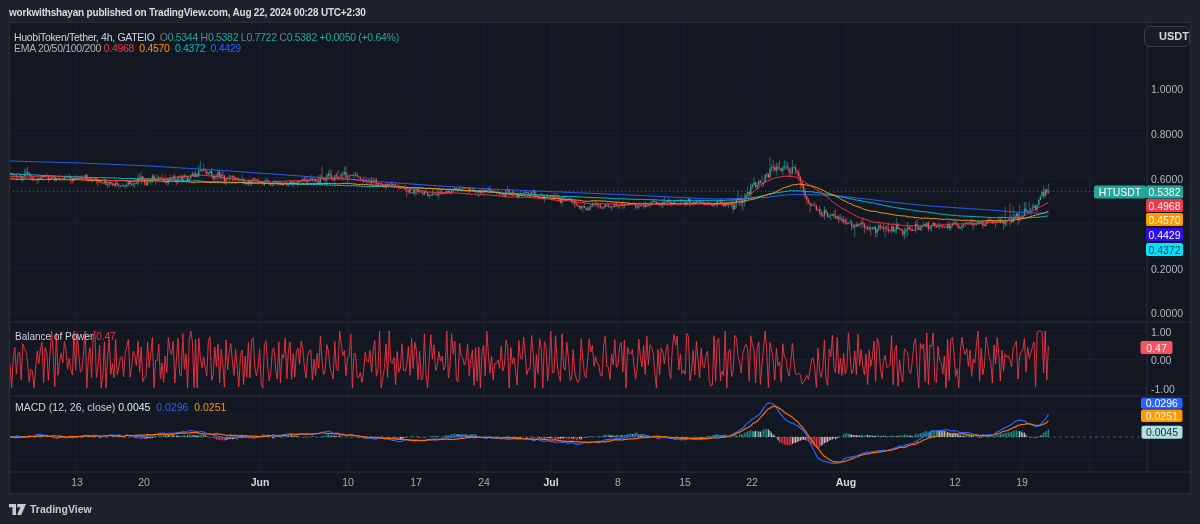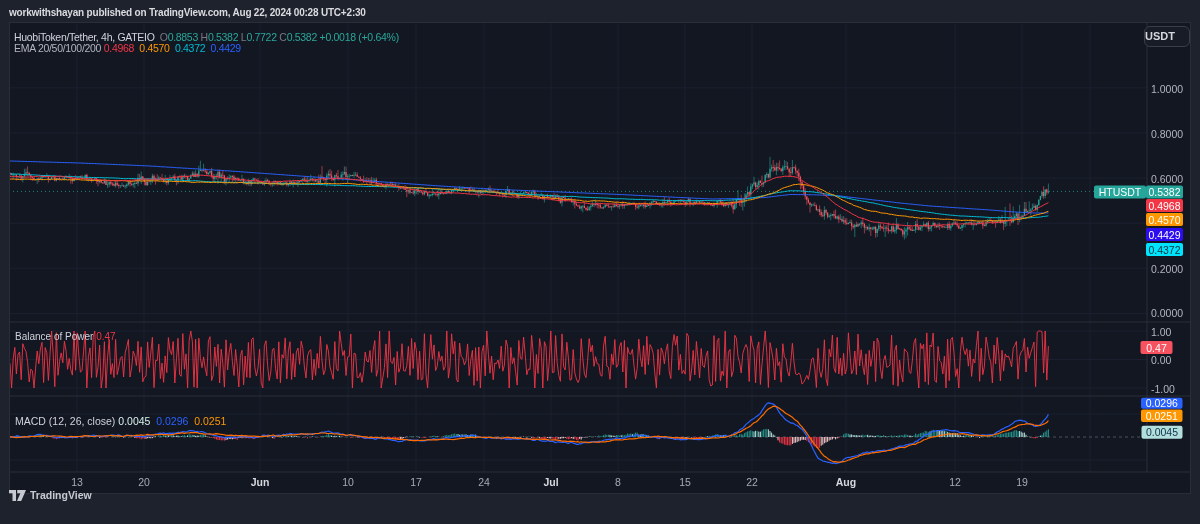--- a/index.html
+++ b/index.html
@@ -1,23 +1,23 @@
 <!DOCTYPE html>
 <html><head><meta charset="utf-8"><style>
 *{margin:0;padding:0;box-sizing:border-box}
 html,body{width:1200px;height:524px;overflow:hidden;background:#1e222d;font-family:"Liberation Sans",sans-serif}
 #topbar{position:absolute;left:9px;top:7px;width:1100px;font-size:10px;font-weight:700;color:#dadbdf;letter-spacing:-.2px}
 #legend1{position:absolute;left:14px;top:31px;font-size:10.5px;color:#d1d4dc;white-space:nowrap;letter-spacing:-.3px}
 #legend2{position:absolute;left:14px;top:42px;font-size:10.5px;color:#b2b5bf;white-space:nowrap;letter-spacing:-.3px}
 #legend3{position:absolute;left:15px;top:331px;font-size:10px;color:#cfd2da;white-space:nowrap}
-#legend4{position:absolute;left:15px;top:415px;font-size:10.5px;color:#cfd2da;white-space:nowrap}
+#legend4{position:absolute;left:15px;top:401px;font-size:10.5px;color:#cfd2da;white-space:nowrap}
 .mut{color:#787b86} .grn{color:#2aa79a} .red{color:#f23645} .org{color:#ff9800}
 .cyn{color:#00bcd4} .blu{color:#2962ff}
-#usdt{position:absolute;left:1144px;top:26px;width:46px;height:21px;border:1.5px solid #3a3e4a;border-radius:6px;background:#171c26;color:#d5d7dd;font-size:11px;font-weight:700;text-align:left;line-height:18px}
-#tvlogo{position:absolute;left:9px;top:489px;width:200px;height:18px;color:#c7c9d1;font-size:10.5px;font-weight:700}
+#usdt{position:absolute;left:1144px;top:26px;width:46px;height:21px;border:1.5px solid #3a3e4a;border-radius:6px;background:#171c26;color:#d5d7dd;font-size:11px;font-weight:700;text-align:right;line-height:18px}
+#tvlogo{position:absolute;left:9px;top:503px;width:200px;height:18px;color:#c7c9d1;font-size:10.5px;font-weight:700}
 #tvlogo svg{vertical-align:-2px;margin-right:4px}
 </style></head>
 <body>
 <div id="topbar">workwithshayan published on TradingView.com, Aug 22, 2024 00:28 UTC+2:30</div>
 <svg width="1182" height="472" viewBox="9 22 1182 472" style="position:absolute;left:9px;top:22px" shape-rendering="auto">
     <rect x="9" y="22" width="1182" height="472" fill="#131722"></rect>
     <path d="M9 87.8H1147M9 133H1147M9 178.1H1147M9 223.2H1147M9 268.3H1147M9 313.4H1147M77 22V472M144 22V472M260 22V472M348 22V472M416 22V472M484 22V472M551 22V472M618 22V472M685 22V472M752 22V472M846 22V472M955 22V472M1022 22V472M1090 22V472M9 331H1147M9 359.5H1147M9 388H1147M9 414H1147M9 460H1147" stroke="#1b2030" stroke-width="1" fill="none"></path>
     <path d="M9 191.4H1147" stroke="#26a69a" stroke-width="1" stroke-dasharray="1 3" opacity="0.72" fill="none"></path>
     <path d="M9 437H1147" stroke="#4a505c" stroke-width="1" stroke-dasharray="3 3" fill="none"></path>
     <path d="M13.2 172.7V179.2M14.8 174.2V175.6M18 176.1V179.7M19.6 173.5V178.2M22.8 176V182.3M24.4 168.8V178.3M26 168.5V176.2M37.2 177.9V183.9M40.4 176.6V179.9M42 174.9V180.7M45.2 175.7V177.8M46.8 173.2V177.4M50 178.4V180.7M51.6 176.7V179.5M53.2 175.3V177.9M56.4 177.9V181.5M61.2 178.6V178.8M64.4 176.7V180.5M66 175.1V178.5M69.2 173.8V180M74 177.8V181.7M77.2 176.9V180M78.8 176.1V179.2M83.6 177.6V178.9M85.2 174.8V180M88.4 178.6V181.7M90 177.9V180M93.2 179.5V181.4M94.8 177.6V180.1M99.6 179.6V183.6M104.4 178.4V183.6M107.6 180.9V188M109.2 181.7V187M115.6 181V187.6M120.4 185.6V188M122 182.6V186.3M125.2 184.8V188.8M126.8 183.3V188M128.4 180.6V185.8M133.2 182.6V187.3M134.8 180V188.3M138 173.5V185.9M141.2 171.5V184.1M147.6 178V186M150.8 178.1V184.9M152.4 173.7V183.1M158.8 175.7V181.3M165.2 174.8V183.7M168.4 178.6V184.7M170 174.9V181.4M171.6 177.8V180.5M173.2 175V179.1M178 176.1V184M182.8 175.5V182.1M186 174.5V179.3M189.2 178.1V182.5M190.8 174.2V178.6M192.4 171.2V176.3M195.6 170.1V177M198.8 165.7V177.6M200.4 160.7V171M203.6 163.8V171.3M208.4 172.3V175.1M210 170.9V174.4M214.8 174V183M218 169.7V183.8M221.2 172.8V181.5M226 177.7V185.5M229.2 174.3V182.7M230.8 175V178.5M235.6 177.4V182.2M240.4 180V181.4M242 174.7V182.8M245.2 180.7V184.6M248.4 178.7V185.5M251.6 179.2V185.9M253.2 177.5V181.6M259.6 180.5V182.7M264.4 179.7V185.9M266 177.7V182.5M272.4 181.7V186.8M274 180.1V186M278.8 180.8V184.6M282 182V186.1M283.6 182.2V185.5M285.2 181.4V184.2M288.4 182.8V186.7M290 179.6V186M293.2 179.6V187.4M296.4 181V185M298 180.6V186.9M301.2 179.2V182.3M302.8 178.1V184M307.6 176.5V185.3M309.2 178.4V182.7M310.8 174.7V181.6M314 176.5V182.7M317.2 178.7V183.9M320.4 174.5V185.3M326.8 173.3V186.7M328.4 170.4V179M334.8 174.8V186.7M339.6 177.7V179.4M341.2 171.8V179.7M342.8 171.3V180.8M344.4 166.4V175.2M347.6 174.2V183M349.2 173.6V180.3M350.8 174.8V176.6M354 171.8V177.9M355.6 172.1V175.4M365.2 178V182.2M370 177.8V184.1M373.2 177.7V183.2M374.8 178.2V182.7M379.6 182.9V184.4M386 182.6V189.5M389.2 183.6V185.2M394 183.8V185.1M397.2 184.4V188M402 186.6V189M408.4 189.7V193.8M411.6 192.3V193M414.8 187.8V196.2M416.4 188.7V194M419.6 189.9V192.7M424.4 190.3V195.4M429.2 193.8V198.8M430.8 194.4V196.4M432.4 188.9V196.5M434 191.9V194.7M438.8 189.1V199.4M442 189.1V194.1M446.8 190.2V194.3M451.6 189.4V194.2M453.2 189.7V191.7M454.8 186.7V191.5M459.6 185.8V190.4M461.2 188V190.5M462.8 186.5V190.6M467.6 187.8V188.8M472.4 187.7V191.7M475.6 189.7V193.8M478.8 189.5V197.6M482 187.7V194.8M483.6 189.7V193.9M486.8 189.7V191.9M488.4 187.5V191.7M491.6 189.5V191.6M501.2 192.6V194.5M506 189V198.2M507.6 185.9V191.5M510.8 192.1V195.3M514 190.7V194.1M518.8 192.7V199M520.4 191.4V195.8M522 193.1V196.2M523.6 191.4V194.4M525.2 190.7V193.7M531.6 191V196.2M533.2 189.5V194.6M536.4 192.9V196.2M539.6 194.8V197.1M541.2 192.7V196M544.4 195.2V202.5M546 194.6V197.4M550.8 194.3V197.5M555.6 194.5V198.8M562 197.2V206.4M566.8 198.6V200.1M568.4 198.2V200.3M573.2 199.4V205.4M581.2 205.7V210.8M582.8 205.9V212.4M589.2 206.2V211.1M590.8 203.7V210.5M592.4 201V207.1M595.6 199.4V206.3M603.6 206.1V209.1M605.2 203.5V207.6M611.6 206.1V210.6M614.8 203.1V207.5M619.6 204.6V209.1M621.2 203.2V206.5M624.4 203.7V208.7M627.6 203V205.7M629.2 201.8V205.6M630.8 202.8V204.1M632.4 202.5V204.2M638.8 205.3V209.4M640.4 204.4V206.6M643.6 203.1V208.4M646.8 204.4V207.1M650 201.9V208.5M651.6 201V206.1M653.2 199.8V203.7M658 201.9V205M661.2 202.7V207.5M662.8 199.1V207.8M666 201.6V203.7M667.6 199.5V205.3M672.4 202.3V205.3M674 200.7V204.1M675.6 200.6V201.7M677.2 199.9V201.6M680.4 199V204M686.8 201.4V205.7M688.4 197.4V202.3M693.2 201.3V206.3M696.4 199.5V203.7M698 200V201.6M701.2 200.7V203.2M706 202.8V203.5M707.6 202.4V205M714 202.7V207.5M717.2 200.2V207.7M718.8 199.7V201.4M725.2 202V207.3M728.4 201.7V208M730 201.2V205.9M734.8 201V209.8M736.4 198.1V208M738 190.2V203M742.8 200.5V210.6M744.4 193.4V206.7M746 192.9V202.4M747.6 186.5V196.5M750.8 183.2V197.9M752.4 183.7V189M754 176.8V186.1M757.2 182.5V188.9M758.8 179.5V189.6M763.6 181.8V186.9M765.2 174.1V183M766.8 172.2V177.9M770 156.9V178.4M771.6 164.6V171.6M776.4 162.7V175.2M782.8 165.2V175M784.4 160.1V170.1M786 160.9V170M792.4 159.9V174.7M811.6 203.5V207M813.2 203.4V205M818 209V212M824.4 206.2V219.7M829.2 214.4V217.8M830.8 212.9V220.2M832.4 214V216.4M837.2 215.7V219.7M840.4 214.2V219.4M843.6 216.1V224.1M848.4 222.5V224.4M850 219.6V223.6M854.8 224.2V237.1M858 222.7V227M861.2 220.5V228.3M866 225V230.5M869.2 223.8V231.5M872.4 226.7V229.6M874 226.1V230.5M877.2 228.5V236.9M878.8 222.3V231.1M885.2 225.5V237.1M891.6 225.6V233.4M894.8 227.2V233.7M896.4 218V233.6M904.4 226.9V239.5M906 227.7V237.9M907.6 222V235.6M914 229.4V231M915.6 221V232.8M920.4 224.7V230.8M922 225.9V231.2M923.6 221.4V226.7M926.8 222.5V227.8M930 225.7V231.1M931.6 224.9V231.4M933.2 221.5V225.5M938 222.7V228.1M944.4 226.4V227.6M947.6 222.6V230.1M950.8 225.3V230.8M952.4 222.5V226.9M954 219.3V225M960.4 226.9V228.5M962 224.8V230.8M963.6 223.5V227.6M965.2 221.3V227.4M966.8 221.8V224.2M970 221.2V223.7M973.2 219.6V229.9M976.4 222.2V225.5M978 221.1V224.2M981.2 221.7V224.3M986 219.9V226.7M987.6 218.8V223.7M989.2 217.8V222.7M994 220.1V223.2M997.2 219.8V223.3M998.8 215.9V222.5M1002 215.1V223.1M1005.2 206.8V227M1006.8 219.8V226.1M1008.4 217.5V221.3M1013.2 206.5V222.9M1014.8 214V219.8M1016.4 212.1V218.3M1019.6 204.9V222.3M1021.2 214.4V220.1M1022.8 214.5V218.9M1024.4 202V215.9M1027.6 210.4V212.8M1029.2 201.3V213.5M1030.8 208.2V215.7M1032.4 203.6V209.6M1034 203.5V208M1037.2 204.5V212.2M1038.8 199V206M1040.4 195.9V200.4M1042 191.5V197.7M1045.2 189.1V198.2M1048.4 183.6V193.7" stroke="#26a69a" stroke-width="0.6" fill="none"></path>
@@ -80,21 +80,21 @@
     <text x="416" y="486" fill="#a8abb3" font-size="10.5" font-family="Liberation Sans, sans-serif" text-anchor="middle">17</text>
     <text x="484" y="486" fill="#a8abb3" font-size="10.5" font-family="Liberation Sans, sans-serif" text-anchor="middle">24</text>
     <text x="551" y="486" fill="#d6d8dd" font-size="10.5" font-family="Liberation Sans, sans-serif" text-anchor="middle" font-weight="700">Jul</text>
     <text x="618" y="486" fill="#a8abb3" font-size="10.5" font-family="Liberation Sans, sans-serif" text-anchor="middle">8</text>
     <text x="685" y="486" fill="#a8abb3" font-size="10.5" font-family="Liberation Sans, sans-serif" text-anchor="middle">15</text>
     <text x="752" y="486" fill="#a8abb3" font-size="10.5" font-family="Liberation Sans, sans-serif" text-anchor="middle">22</text>
     <text x="846" y="486" fill="#d6d8dd" font-size="10.5" font-family="Liberation Sans, sans-serif" text-anchor="middle" font-weight="700">Aug</text>
     <text x="955" y="486" fill="#a8abb3" font-size="10.5" font-family="Liberation Sans, sans-serif" text-anchor="middle">12</text>
     <text x="1022" y="486" fill="#a8abb3" font-size="10.5" font-family="Liberation Sans, sans-serif" text-anchor="middle">19</text>
   </svg>
-<div id="legend1">HuobiToken/Tether, 4h, GATEIO&nbsp; <span class="mut">O</span><span class="grn">0.8853</span>&nbsp;<span class="mut">H</span><span class="grn">0.5382</span>&nbsp;<span class="mut">L</span><span class="grn">0.7722</span>&nbsp;<span class="mut">C</span><span class="grn">0.5382</span>&nbsp;<span class="grn">+0.0018 (+0.64%)</span></div>
+<div id="legend1">HuobiToken/Tether, 4h, GATEIO&nbsp; <span class="mut">O</span><span class="grn">0.5344</span>&nbsp;<span class="mut">H</span><span class="grn">0.5382</span>&nbsp;<span class="mut">L</span><span class="grn">0.7722</span>&nbsp;<span class="mut">C</span><span class="grn">0.5382</span>&nbsp;<span class="grn">+0.0050 (+0.64%)</span></div>
 <div id="legend2">EMA 20/50/100/200 <span class="red">0.4968</span>&nbsp; <span class="org">0.4570</span>&nbsp; <span class="cyn">0.4372</span>&nbsp; <span class="blu">0.4429</span></div>
 <div id="legend3">Balance of Power <span class="red">0.47</span></div>
 <div id="legend4">MACD (12, 26, close) <span style="color:#d7f0ec">0.0045</span>&nbsp; <span class="blu">0.0296</span>&nbsp; <span class="org">0.0251</span></div>
 <div id="usdt">USDT</div>
 <div id="tvlogo"><svg width="17" height="11" viewBox="0 0 17 11">
       <g fill="#c7c9d1">
         <path d="M0 0H7V11H3.5V3.2H0z"></path>
         <path d="M8.2 0H17L12.2 11H8.0l3.4-7.8H8.2z"></path>
       </g>
     </svg>TradingView</div>

